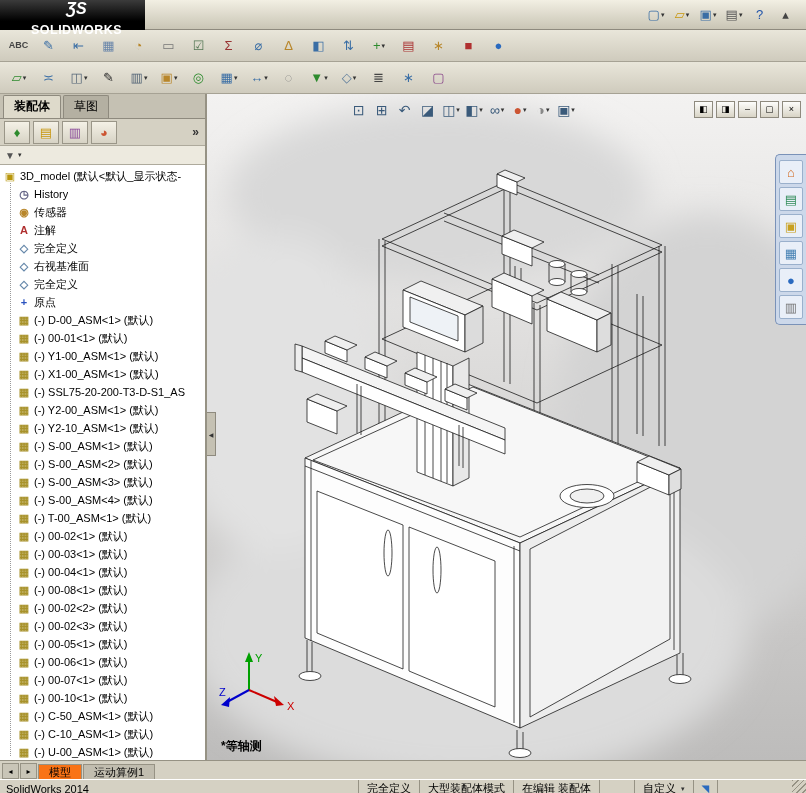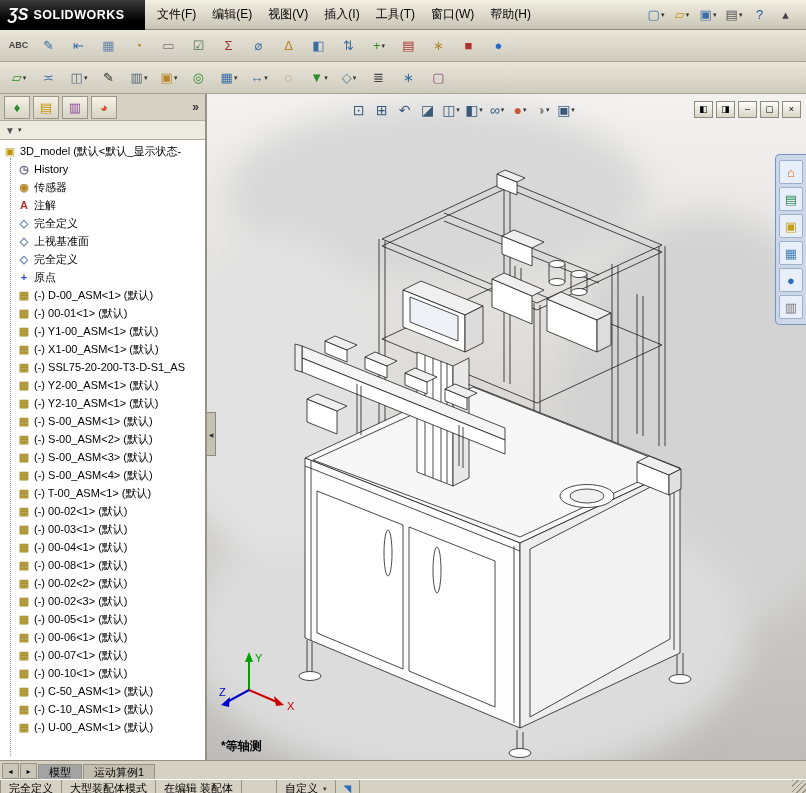--- a/index.html
+++ b/index.html
@@ -1,20 +1,20 @@
 <!DOCTYPE html>
 <html><head>
 <meta charset="utf-8">
 <style>
   html,body{margin:0;padding:0;background:#888;}
   #app{position:relative;width:806px;height:793px;background:#d5d1c3;font-family:"Liberation Sans",sans-serif;font-size:12px;color:#000;overflow:hidden;user-select:none;}
 
   
   .titlebar{height:30px;display:flex;align-items:stretch;}
-  .logo{width:137px;background:linear-gradient(#3b3b3b,#000 70%);color:#fff;display:flex;align-items:center;padding-left:8px;gap:5px;}
+  .logo{width:137px;background:linear-gradient(#3b3b3b,#000 70%);color:#fff;display:flex;align-items:center;padding-left:8px;gap:5px;flex-direction:column;}
   .logo .mark{font-style:italic;font-weight:bold;font-size:16px;}
   .logo .bname{font-weight:bold;font-size:12.5px;letter-spacing:.5px;}
   .menubar{flex:1;background:linear-gradient(#f2efe3,#c9c5b5);border-bottom:1px solid #8e8a7e;display:flex;align-items:center;padding:0 4px;}
   .menus{display:flex;align-items:center;}
   .menu-item{padding:3px 8px;cursor:default;}
   .quick{margin-left:auto;display:flex;align-items:center;gap:2px;padding-right:4px;}
   .qbtn,.tbtn{height:24px;display:flex;align-items:center;justify-content:center;border:1px solid transparent;border-radius:2px;overflow:hidden;}
   .qbtn{min-width:20px;padding:0 1px;}
 
   
@@ -54,21 +54,21 @@
   .taskpane{position:absolute;top:60px;right:0;display:flex;flex-direction:column;gap:3px;padding:5px 3px;background:#ccd8ea;border:1px solid #7a92b8;border-right:none;border-radius:5px 0 0 5px;}
   .tpbtn{width:22px;height:22px;background:#e9eff8;border:1px solid #9ab0cc;display:flex;align-items:center;justify-content:center;font-size:13px;border-radius:2px;}
   .collapse{position:absolute;left:0;top:318px;width:8px;height:42px;background:#c5c1b3;border:1px solid #8e8a7e;border-left:none;display:flex;align-items:center;justify-content:center;font-size:6px;color:#333;}
   .triadbox{position:absolute;left:12px;top:554px;width:84px;height:64px;}
   .viewlabel{position:absolute;left:14px;top:644px;font-weight:bold;font-size:12px;}
 
   
   .tabbar{height:18px;background:#d5d1c3;border-top:1px solid #969284;display:flex;align-items:flex-end;padding-left:2px;gap:1px;}
   .tnav{width:15px;height:14px;border:1px solid #969284;background:#c9c5b7;display:flex;align-items:center;justify-content:center;font-size:8px;}
   .btab{height:14px;display:flex;align-items:center;padding:0 10px;font-size:11px;border:1px solid #969284;border-bottom:none;background:#c1bdaf;}
-  .btab.active{background:#a3a3a3;}
+  .btab.active{background:#f97316;}
 
   
   .statusbar{height:17px;background:#d5d1c3;border-top:1px solid #fff;display:flex;align-items:center;font-size:11px;}
   .sb-app{width:352px;padding-left:6px;}
   .sb-seg{padding:0 8px;border-left:1px solid #969284;height:100%;display:flex;align-items:center;white-space:nowrap;}
   .sb-gap{width:34px;border-left:1px solid #969284;height:100%;}
   .sb-custom{gap:4px;}
   .sb-iconseg{border-left:1px solid #969284;height:100%;display:flex;align-items:center;padding:0 8px;}
   .sb-fill{flex:1;border-left:1px solid #969284;height:100%;}
   .grip{width:14px;height:100%;background:repeating-linear-gradient(135deg,#969284 0 1px,transparent 1px 4px);}
@@ -77,29 +77,20 @@
 <body>
 
 <div id="app">
 
   <div class="titlebar">
     <div class="logo">
       <span class="mark">ƷS</span>
       <span class="bname">SOLIDWORKS</span>
     </div>
     <div class="menubar">
-      <div class="menus">
-        <span class="menu-item">文件(F)</span>
-          <span class="menu-item">编辑(E)</span>
-          <span class="menu-item">视图(V)</span>
-          <span class="menu-item">插入(I)</span>
-          <span class="menu-item">工具(T)</span>
-          <span class="menu-item">窗口(W)</span>
-          <span class="menu-item">帮助(H)</span>
-      </div>
       <div class="quick">
 
           <span class="qbtn">
             <span class="tbg" style="color: rgb(58, 110, 165);">▢</span>
             <span class="ddm">▾</span>
           </span>
 
           <span class="qbtn">
             <span class="tbg" style="color: rgb(200, 150, 12);">▱</span>
             <span class="ddm">▾</span>
@@ -292,20 +283,24 @@
       <span class="tbtn">
         <span class="tbg" style="color: rgb(136, 68, 136);">▢</span>
         <span class="ddm"></span>
       </span>
 
   </div>
 
   <div class="content">
 
     <div class="leftcol">
+      <div class="cmdtabs">
+        <span class="cmdtab active">装配体</span>
+        <span class="cmdtab">草图</span>
+      </div>
       <div class="paneltools">
         <span style="display:flex;gap:3px;">
 
             <span class="ptab">
               <span class="tbg" style="color: rgb(46, 139, 46);">♦</span>
             </span>
 
             <span class="ptab">
               <span class="tbg" style="color: rgb(200, 150, 12);">▤</span>
             </span>
@@ -347,21 +342,21 @@
               <span class="tlabel">注解</span>
             </div>
 
             <div class="trow">
               <span class="ticon bold" style="color: rgb(102, 136, 170);">◇</span>
               <span class="tlabel">完全定义</span>
             </div>
 
             <div class="trow">
               <span class="ticon bold" style="color: rgb(102, 136, 170);">◇</span>
-              <span class="tlabel">上视基准面</span>
+              <span class="tlabel">右视基准面</span>
             </div>
 
             <div class="trow">
               <span class="ticon bold" style="color: rgb(102, 136, 170);">◇</span>
               <span class="tlabel">完全定义</span>
             </div>
 
             <div class="trow">
               <span class="ticon bold" style="color: rgb(42, 82, 190);">+</span>
               <span class="tlabel">原点</span>
@@ -704,20 +699,21 @@
   <div class="tabbar">
     <span style="display:flex;gap:1px;">
       <span class="tnav">◂</span>
         <span class="tnav">▸</span>
     </span>
     <span class="btab active">模型</span>
     <span class="btab">运动算例1</span>
   </div>
 
   <div class="statusbar">
+    <span class="sb-app">SolidWorks 2014</span>
     <span class="sb-seg">完全定义</span>
     <span class="sb-seg">大型装配体模式</span>
     <span class="sb-seg">在编辑 装配体</span>
     <span class="sb-gap"></span>
     <span class="sb-seg sb-custom">
       <span>自定义</span>
       <span class="ddm">▾</span>
     </span>
     <span class="sb-iconseg">
       <span style="color:#2a6abf;font-size:10px;">◥</span>

